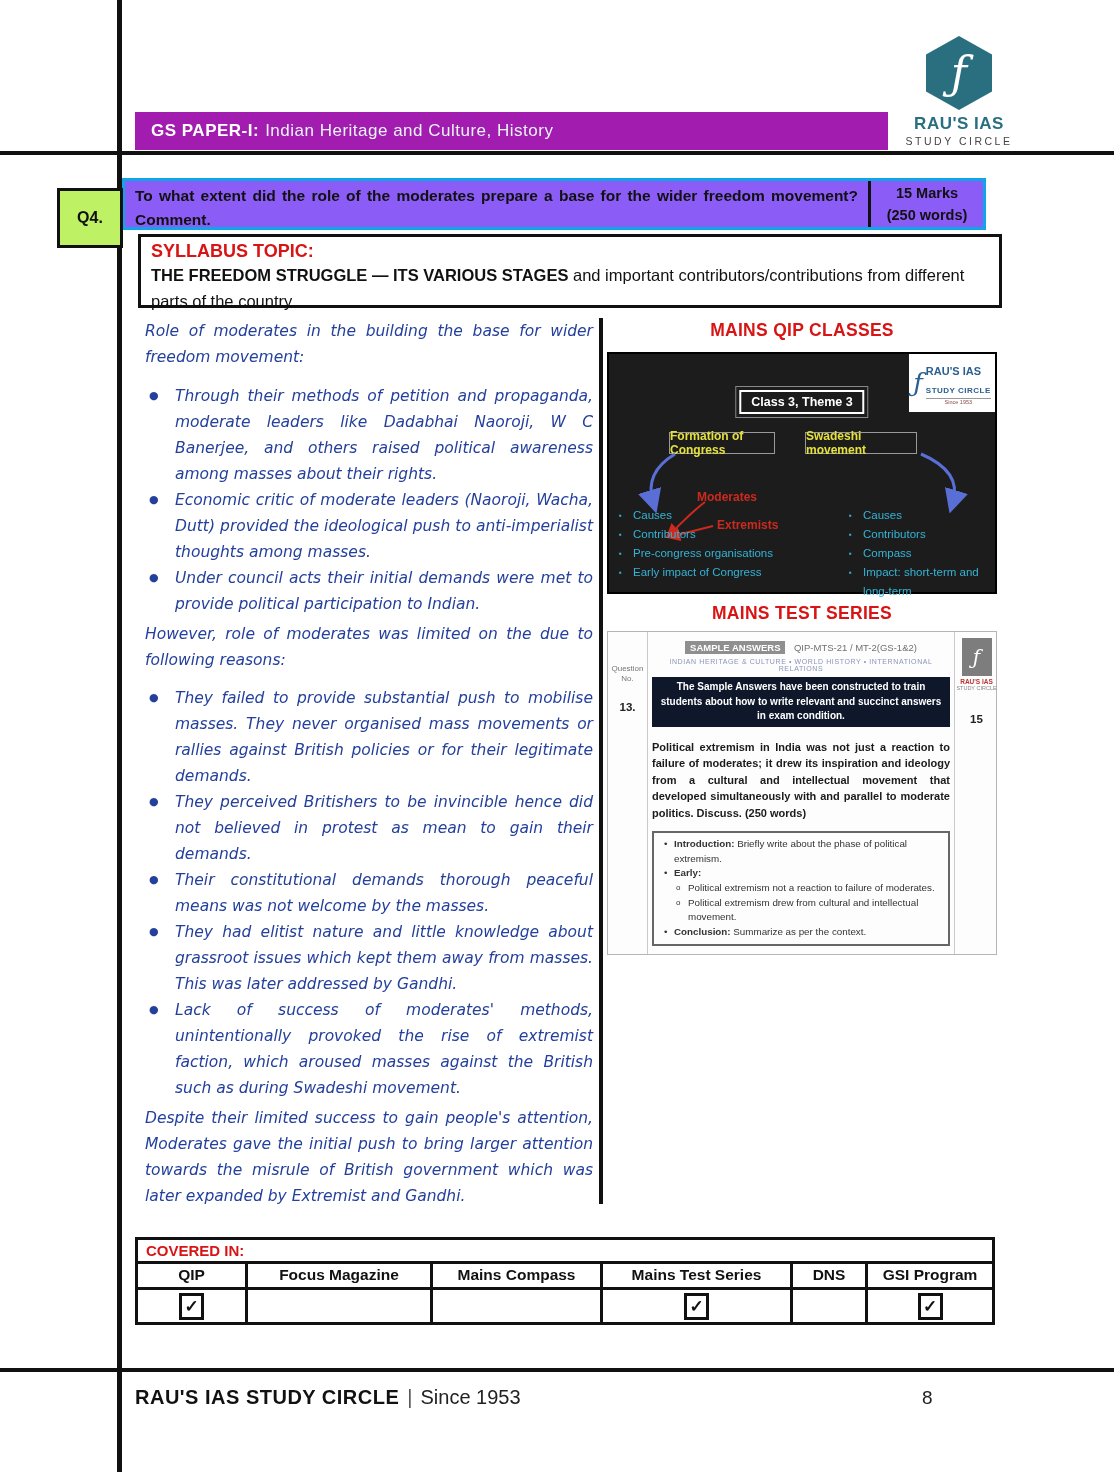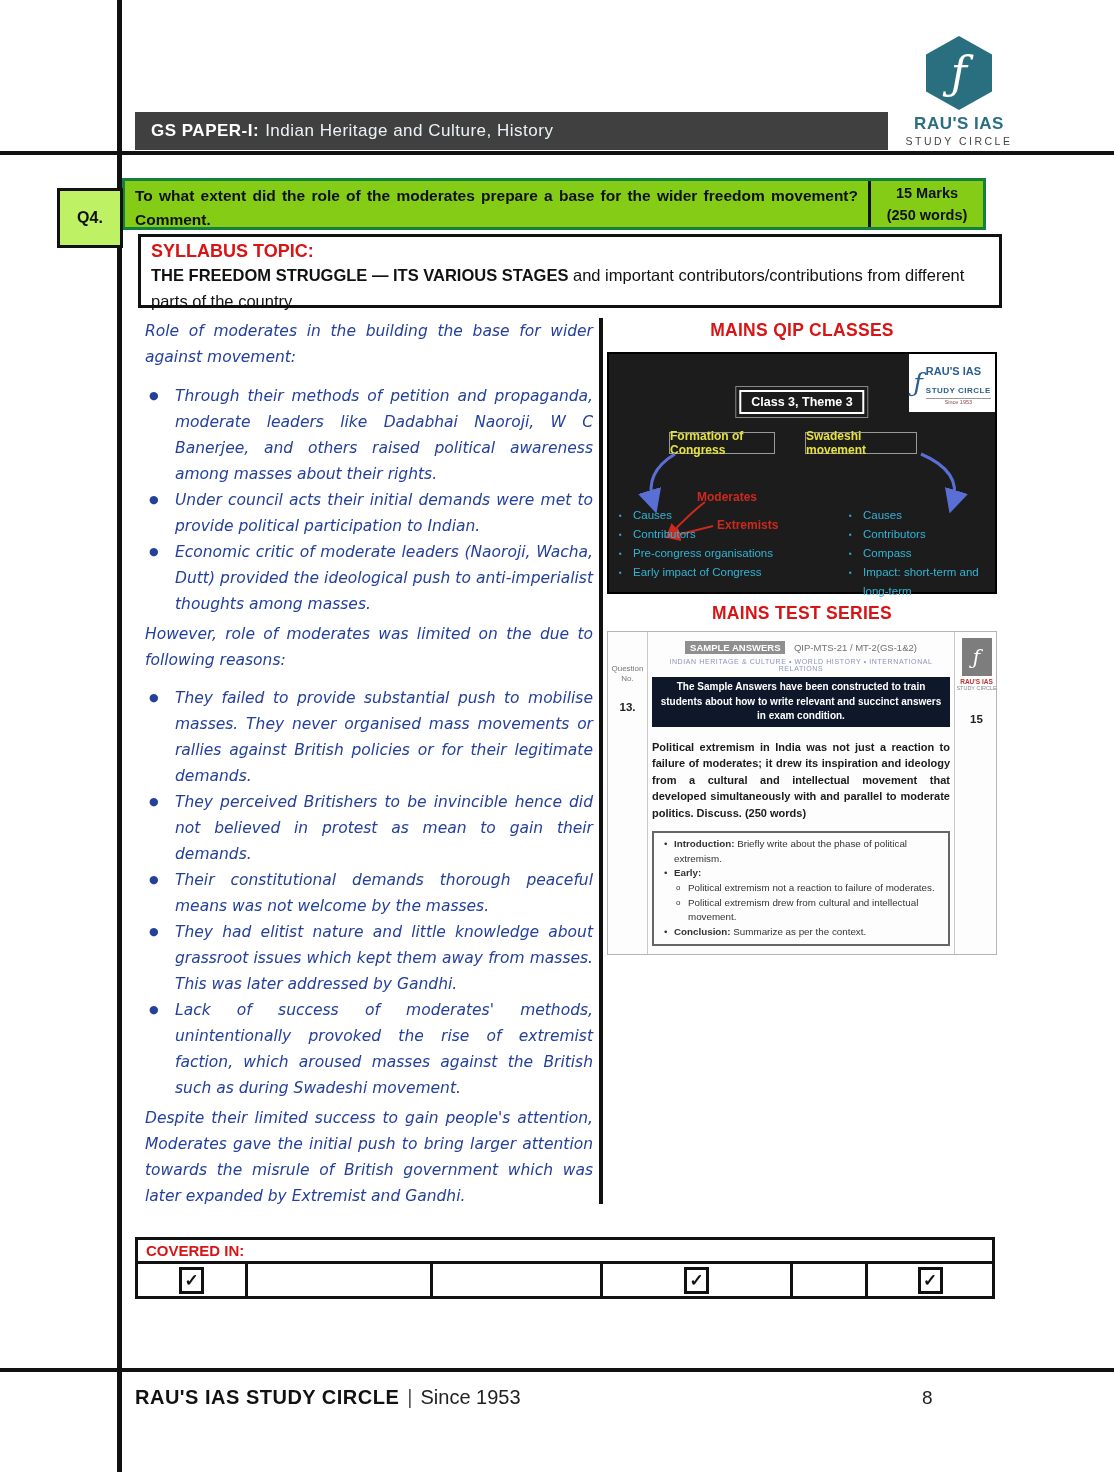--- a/index.html
+++ b/index.html
@@ -3,35 +3,35 @@
 <meta charset="utf-8">
 <style>
   html,body{margin:0;padding:0;background:#ffffff;}
   .page{position:relative;width:1114px;height:1472px;background:#fff;
         font-family:"Liberation Sans",sans-serif;color:#111;overflow:hidden;}
   .v-rule{position:absolute;left:117px;top:0;width:5px;height:1472px;background:#111;z-index:1;}
   .h-rule-top{position:absolute;left:0;top:151px;width:1114px;height:4px;background:#111;z-index:2;}
   .h-rule-bottom{position:absolute;left:0;top:1368px;width:1114px;height:4px;background:#111;z-index:2;}
 
   
-  .header-bar{position:absolute;left:135px;top:112px;width:753px;height:38px;background:#404040;
+  .header-bar{position:absolute;left:135px;top:112px;width:753px;height:38px;background:#a21caf;
               display:flex;align-items:center;padding-left:16px;box-sizing:border-box;z-index:2;}
   .header-bar .hb-bold{color:#fff;font-weight:700;font-size:17px;letter-spacing:.5px;}
   .header-bar .hb-rest{color:#eaf4f6;font-size:17px;margin-left:6px;letter-spacing:.5px;}
   .logo-top{position:absolute;left:903px;top:36px;width:112px;text-align:center;z-index:3;}
   .hexagon{width:66px;height:74px;margin:0 auto;background:#2a6f80;display:flex;align-items:center;justify-content:center;
            clip-path:polygon(50% 0,100% 25%,100% 75%,50% 100%,0 75%,0 25%);}
   .hexagon span{color:#fff;font-family:"DejaVu Serif",serif;font-style:italic;font-size:44px;line-height:1;}
   .logo-name{color:#2a6f80;font-weight:700;font-size:17px;margin-top:4px;letter-spacing:.5px;}
   .logo-sub{color:#444;font-size:10.5px;letter-spacing:2.5px;margin-top:1px;}
 
   
   .q-number-box{position:absolute;left:57px;top:188px;width:66px;height:60px;border:3px solid #111;background:#bef264;
                 display:flex;align-items:center;justify-content:center;font-weight:700;font-size:16px;z-index:3;box-sizing:border-box;}
-  .question-table{position:absolute;left:122px;top:178px;width:864px;height:52px;border:3px solid #15803d;background:#84cc16;
+  .question-table{position:absolute;left:122px;top:178px;width:864px;height:52px;border:3px solid #0ea5e9;background:#8b5cf6;
                   display:flex;z-index:2;box-sizing:border-box;}
   .q-text{flex:1;padding:3px 10px;font-weight:700;font-size:15.5px;line-height:1.55;text-align:justify;}
   .q-marks{width:112px;border-left:3px solid #111;display:flex;flex-direction:column;align-items:center;justify-content:center;
            font-weight:700;font-size:14.5px;line-height:1.55;}
 
   
   .syllabus-box{position:absolute;left:138px;top:234px;width:864px;height:74px;border:3px solid #111;background:#fff;
                 padding:4px 10px;box-sizing:border-box;z-index:2;}
   .syl-label{color:#d81414;font-weight:700;font-size:18px;}
   .syl-body{font-size:16.5px;line-height:1.55;margin-top:1px;}
@@ -150,25 +150,25 @@
       <span>(250 words)</span>
     </div>
   </div>
 
   <div class="syllabus-box">
     <div class="syl-label">SYLLABUS TOPIC:</div>
     <div class="syl-body"><b>THE FREEDOM STRUGGLE — ITS VARIOUS STAGES</b><span> and important contributors/contributions from different parts of the country.</span></div>
   </div>
 
   <div class="answer-col">
-    <p>Role of moderates in the building the base for wider against movement:</p>
+    <p>Role of moderates in the building the base for wider freedom movement:</p>
     <ul>
       <li>Through their methods of petition and propaganda, moderate leaders like Dadabhai Naoroji, W C Banerjee, and others raised political awareness among masses about their rights.</li>
+      <li>Economic critic of moderate leaders (Naoroji, Wacha, Dutt) provided the ideological push to anti-imperialist thoughts among masses.</li>
       <li>Under council acts their initial demands were met to provide political participation to Indian.</li>
-      <li>Economic critic of moderate leaders (Naoroji, Wacha, Dutt) provided the ideological push to anti-imperialist thoughts among masses.</li>
     </ul>
     <p>However, role of moderates was limited on the due to following reasons:</p>
     <ul style="margin-top:12px;">
       <li>They failed to provide substantial push to mobilise masses. They never organised mass movements or rallies against British policies or for their legitimate demands.</li>
       <li>They perceived Britishers to be invincible hence did not believed in protest as mean to gain their demands.</li>
       <li>Their constitutional demands thorough peaceful means was not welcome by the masses.</li>
       <li>They had elitist nature and little knowledge about grassroot issues which kept them away from masses. This was later addressed by Gandhi.</li>
       <li>Lack of success of moderates' methods, unintentionally provoked the rise of extremist faction, which aroused masses against the British such as during Swadeshi movement.</li>
     </ul>
     <p>Despite their limited success to gain people's attention, Moderates gave the initial push to bring larger attention towards the misrule of British government which was later expanded by Extremist and Gandhi.</p>
@@ -253,20 +253,28 @@
           </div>
         <div class="mts-mlname">RAU'S IAS</div>
         <div class="mts-mlsub">STUDY CIRCLE</div>
         <div class="mts-marks">15</div>
       </div>
     </div>
   </div>
 
   <div class="covered">
     <div class="cov-label">COVERED IN:</div>
+    <div class="cov-row cov-head">
+      <div class="cov-cell c1">QIP</div>
+      <div class="cov-cell c2">Focus Magazine</div>
+      <div class="cov-cell c3">Mains Compass</div>
+      <div class="cov-cell c4">Mains Test Series</div>
+      <div class="cov-cell c5">DNS</div>
+      <div class="cov-cell c6">GSI Program</div>
+    </div>
     <div class="cov-row cov-checks">
       <div class="cov-cell c1">
           <span class="checkbox">✓</span>
         </div>
       <div class="cov-cell c2">
           <span class="checkbox"></span>
         </div>
       <div class="cov-cell c3">
           <span class="checkbox"></span>
         </div>

